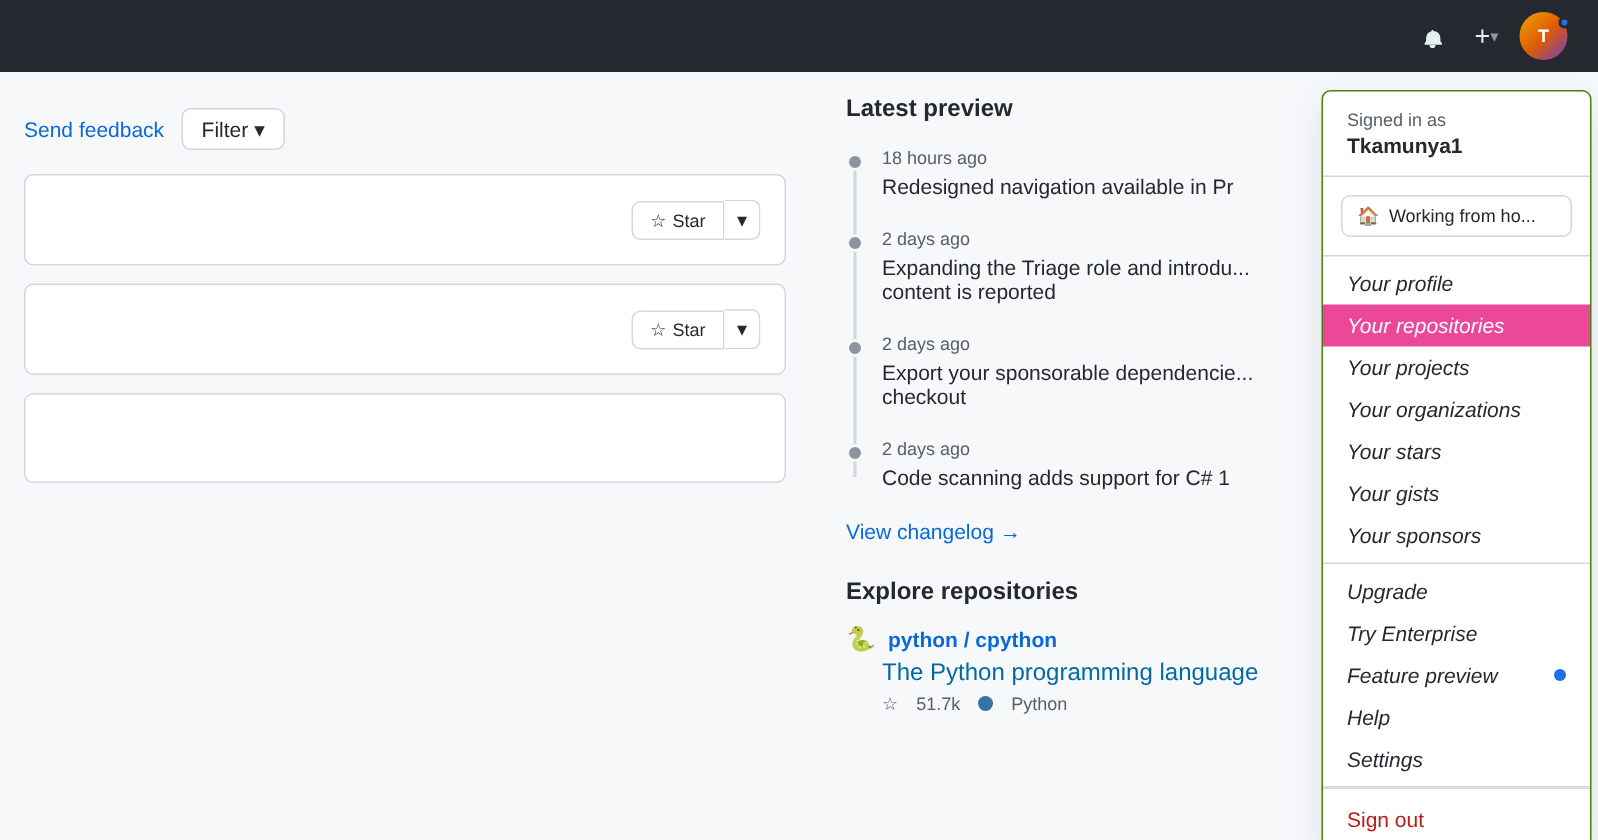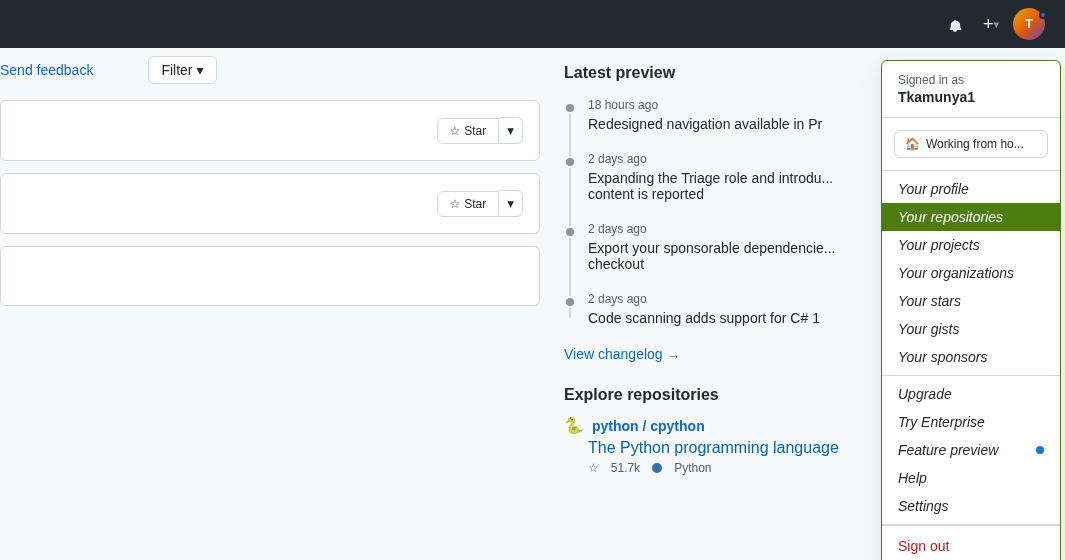--- a/index.html
+++ b/index.html
@@ -73,20 +73,21 @@
     
     .main-content {
       margin-top: 48px;
       display: flex;
       height: calc(560px - 48px);
     }
 
     
     .left-panel {
       width: 540px;
+      padding: 16px;
       overflow-y: auto;
     }
 
     .toolbar {
       display: flex;
       align-items: center;
       gap: 12px;
       padding: 8px 0 16px;
     }
     .send-feedback-link {
@@ -100,21 +101,20 @@
       border: 1px solid #d0d7de;
       border-radius: 6px;
       padding: 5px 12px;
       font-size: 14px;
       cursor: pointer;
       display: flex;
       align-items: center;
       gap: 4px;
       color: #24292f;
       background: white;
-      margin-left: 43px;
     }
 
     
     .repo-card {
       background: white;
       border: 1px solid #d0d7de;
       border-radius: 6px;
       padding: 16px;
       margin-bottom: 12px;
       display: flex;
@@ -312,21 +312,21 @@
       align-items: center;
       justify-content: space-between;
       padding: 6px 16px;
       font-size: 14px;
       color: #24292f;
       cursor: pointer;
       text-decoration: none;
       font-style: italic;
     }
     .dropdown-item.active {
-      background: #4d7c0f;
+      background: #ec4899;
       color: white;
     }
 
     .feature-preview-dot {
       width: 8px;
       height: 8px;
       border-radius: 50%;
       background: #1f6feb;
     }
 

